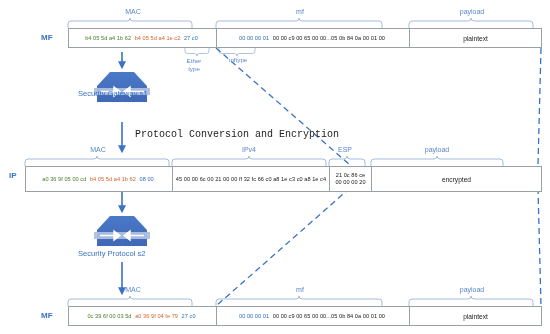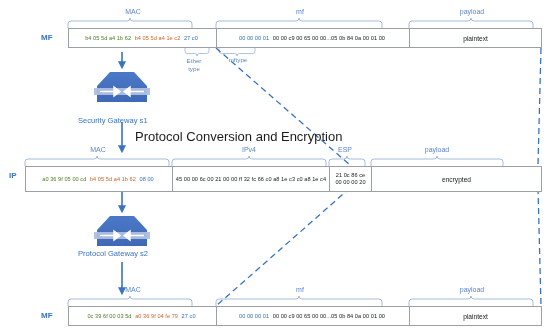--- a/index.html
+++ b/index.html
@@ -24,21 +24,21 @@
   .plain{font-size:6.6px;color:#1b1b1b;}
   .esp-cell{flex-direction:column;line-height:1.3;}
 
   
   .rowlabel{position:absolute;color:#3a72c4;font-size:8px;font-weight:600;}
 
   
   .seclabel{position:absolute;color:#5b86c9;font-size:7px;text-align:center;}
   .sublabel{position:absolute;color:#5b86c9;font-size:6.2px;text-align:center;line-height:1.15;}
   .gwlabel{position:absolute;color:#3a72c4;font-size:7.6px;white-space:nowrap;}
-  .steplabel{position:absolute;font-family:Liberation Sans, sans-serif;font-size:13px;color:#1b1b1b;white-space:nowrap;}
+  .steplabel{position:absolute;font-family:Liberation Mono, monospace;font-size:10px;color:#1b1b1b;white-space:nowrap;}
 
   svg{position:absolute;left:0;top:0;overflow:visible;}
   .svg-layer{position:absolute;left:0;top:0;width:550px;height:334px;pointer-events:none;}
 </style>
 </head>
 <body>
 
 <div class="stage">
 
   <svg class="svg-layer" viewBox="0 0 550 334">
@@ -167,21 +167,21 @@
       <span class="hexline">
         <span class="hx-blue" style="margin-right: 2px;">00 00 00 01</span>
         <span class="hx-dark" style="margin-right: 2px;">00 00 c9 00 65 00 00...05 0b 84 0a 00 01 00</span>
       </span>
     </div>
     <div class="cell" style="flex:1;">
       <span class="plain">plaintext</span>
     </div>
   </div>
 
-  <div class="gwlabel" style="left:78px;top:116px;">Security Gateway s1</div>
+  <div class="gwlabel" style="left:78px;top:89px;">Security Gateway s1</div>
   <div class="steplabel" style="left:135px;top:129px;">Protocol Conversion and Encryption</div>
 
   <div class="rowlabel" style="left:9px;top:171px;">IP</div>
 
   <div class="row" style="left:25px;top:166px;width:517px;height:26px;">
     <div class="cell" style="width:147px;">
       <span class="hexline">
         <span class="hx-green" style="margin-right: 2px;">a0 36 9f 05 00 cd</span>
         <span class="hx-orange" style="margin-right: 2px;">b4 05 5d a4 1b 62</span>
         <span class="hx-blue" style="margin-right: 2px;">08 00</span>
@@ -192,21 +192,21 @@
     </div>
     <div class="cell esp-cell" style="width:42px;">
       <span class="hexline hx-dark">21 0c 86 ce</span>
       <span class="hexline hx-dark">00 00 00 20</span>
     </div>
     <div class="cell" style="flex:1;">
       <span class="plain">encrypted</span>
     </div>
   </div>
 
-  <div class="gwlabel" style="left:78px;top:249px;">Protocol Gateway s2</div>
+  <div class="gwlabel" style="left:78px;top:249px;">Security Protocol s2</div>
 
   <div class="rowlabel" style="left:41px;top:311px;">MF</div>
 
   <div class="row" style="left:68px;top:306px;width:474px;height:20px;">
     <div class="cell" style="width:148px;">
       <span class="hexline">
         <span class="hx-green" style="margin-right: 2px;">0c 39 6f 00 03 5d</span>
         <span class="hx-orange" style="margin-right: 2px;">a0 36 9f 04 fe 79</span>
         <span class="hx-blue" style="margin-right: 2px;">27 c0</span>
       </span>

